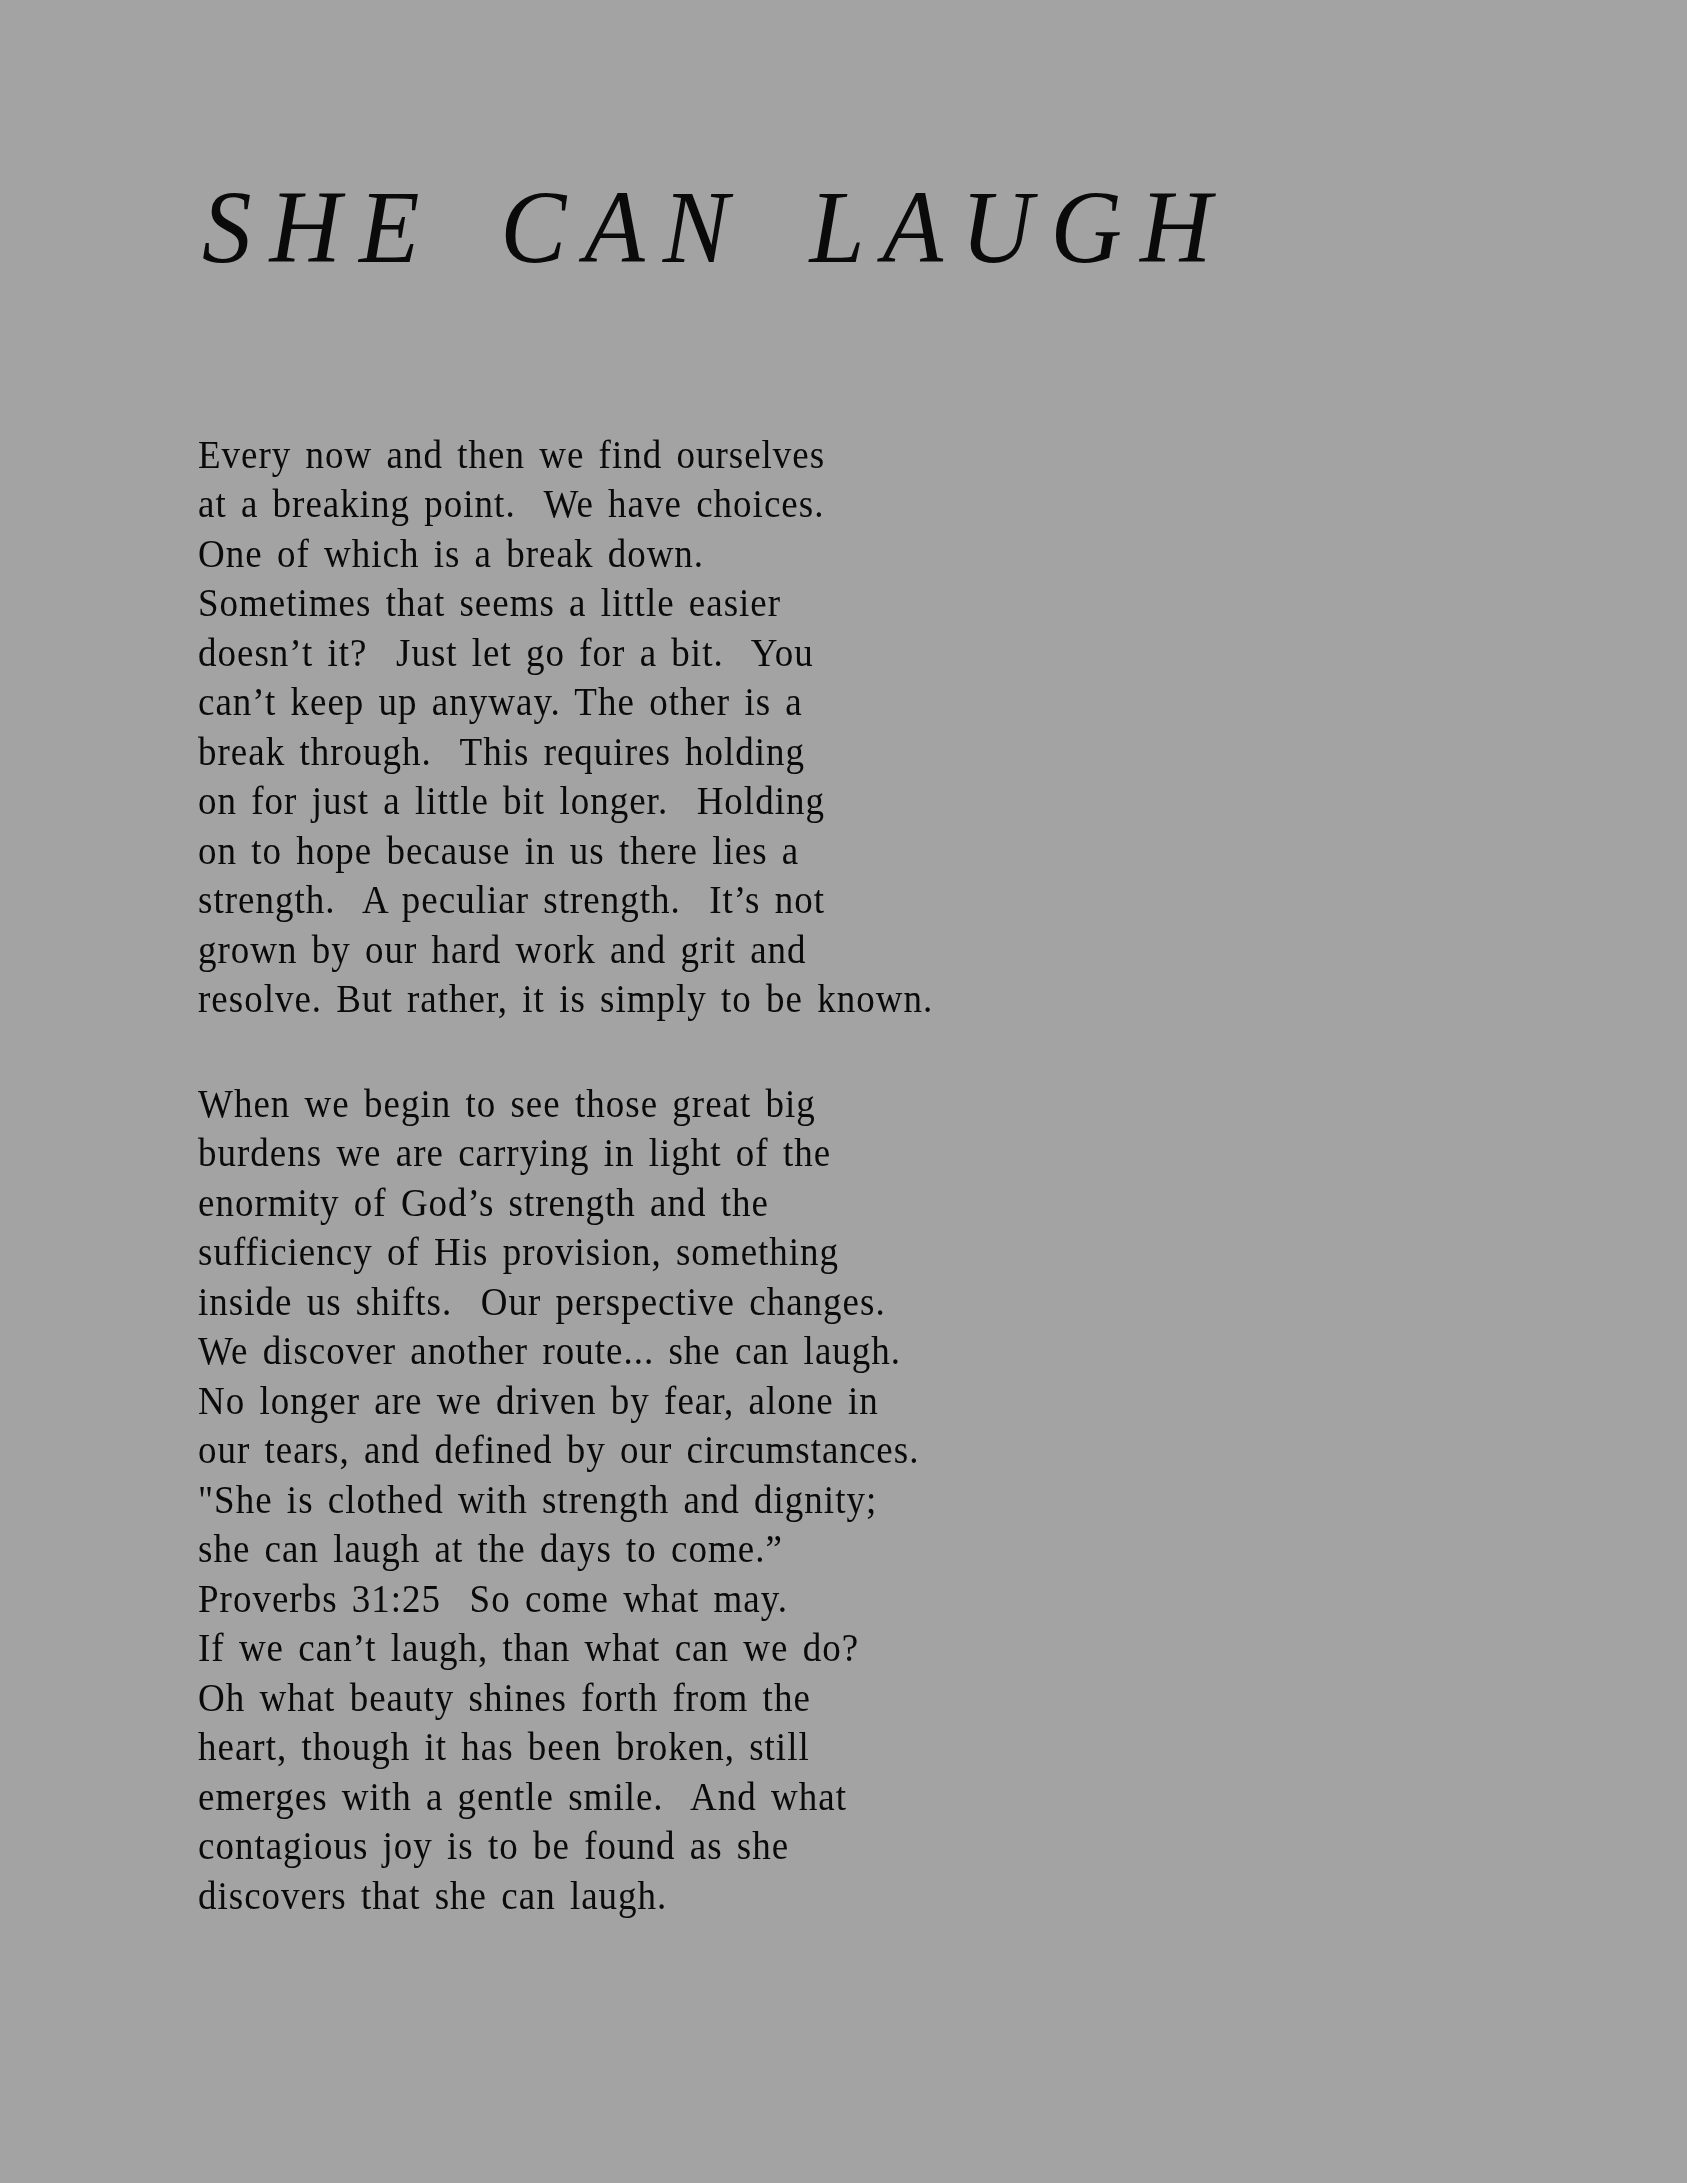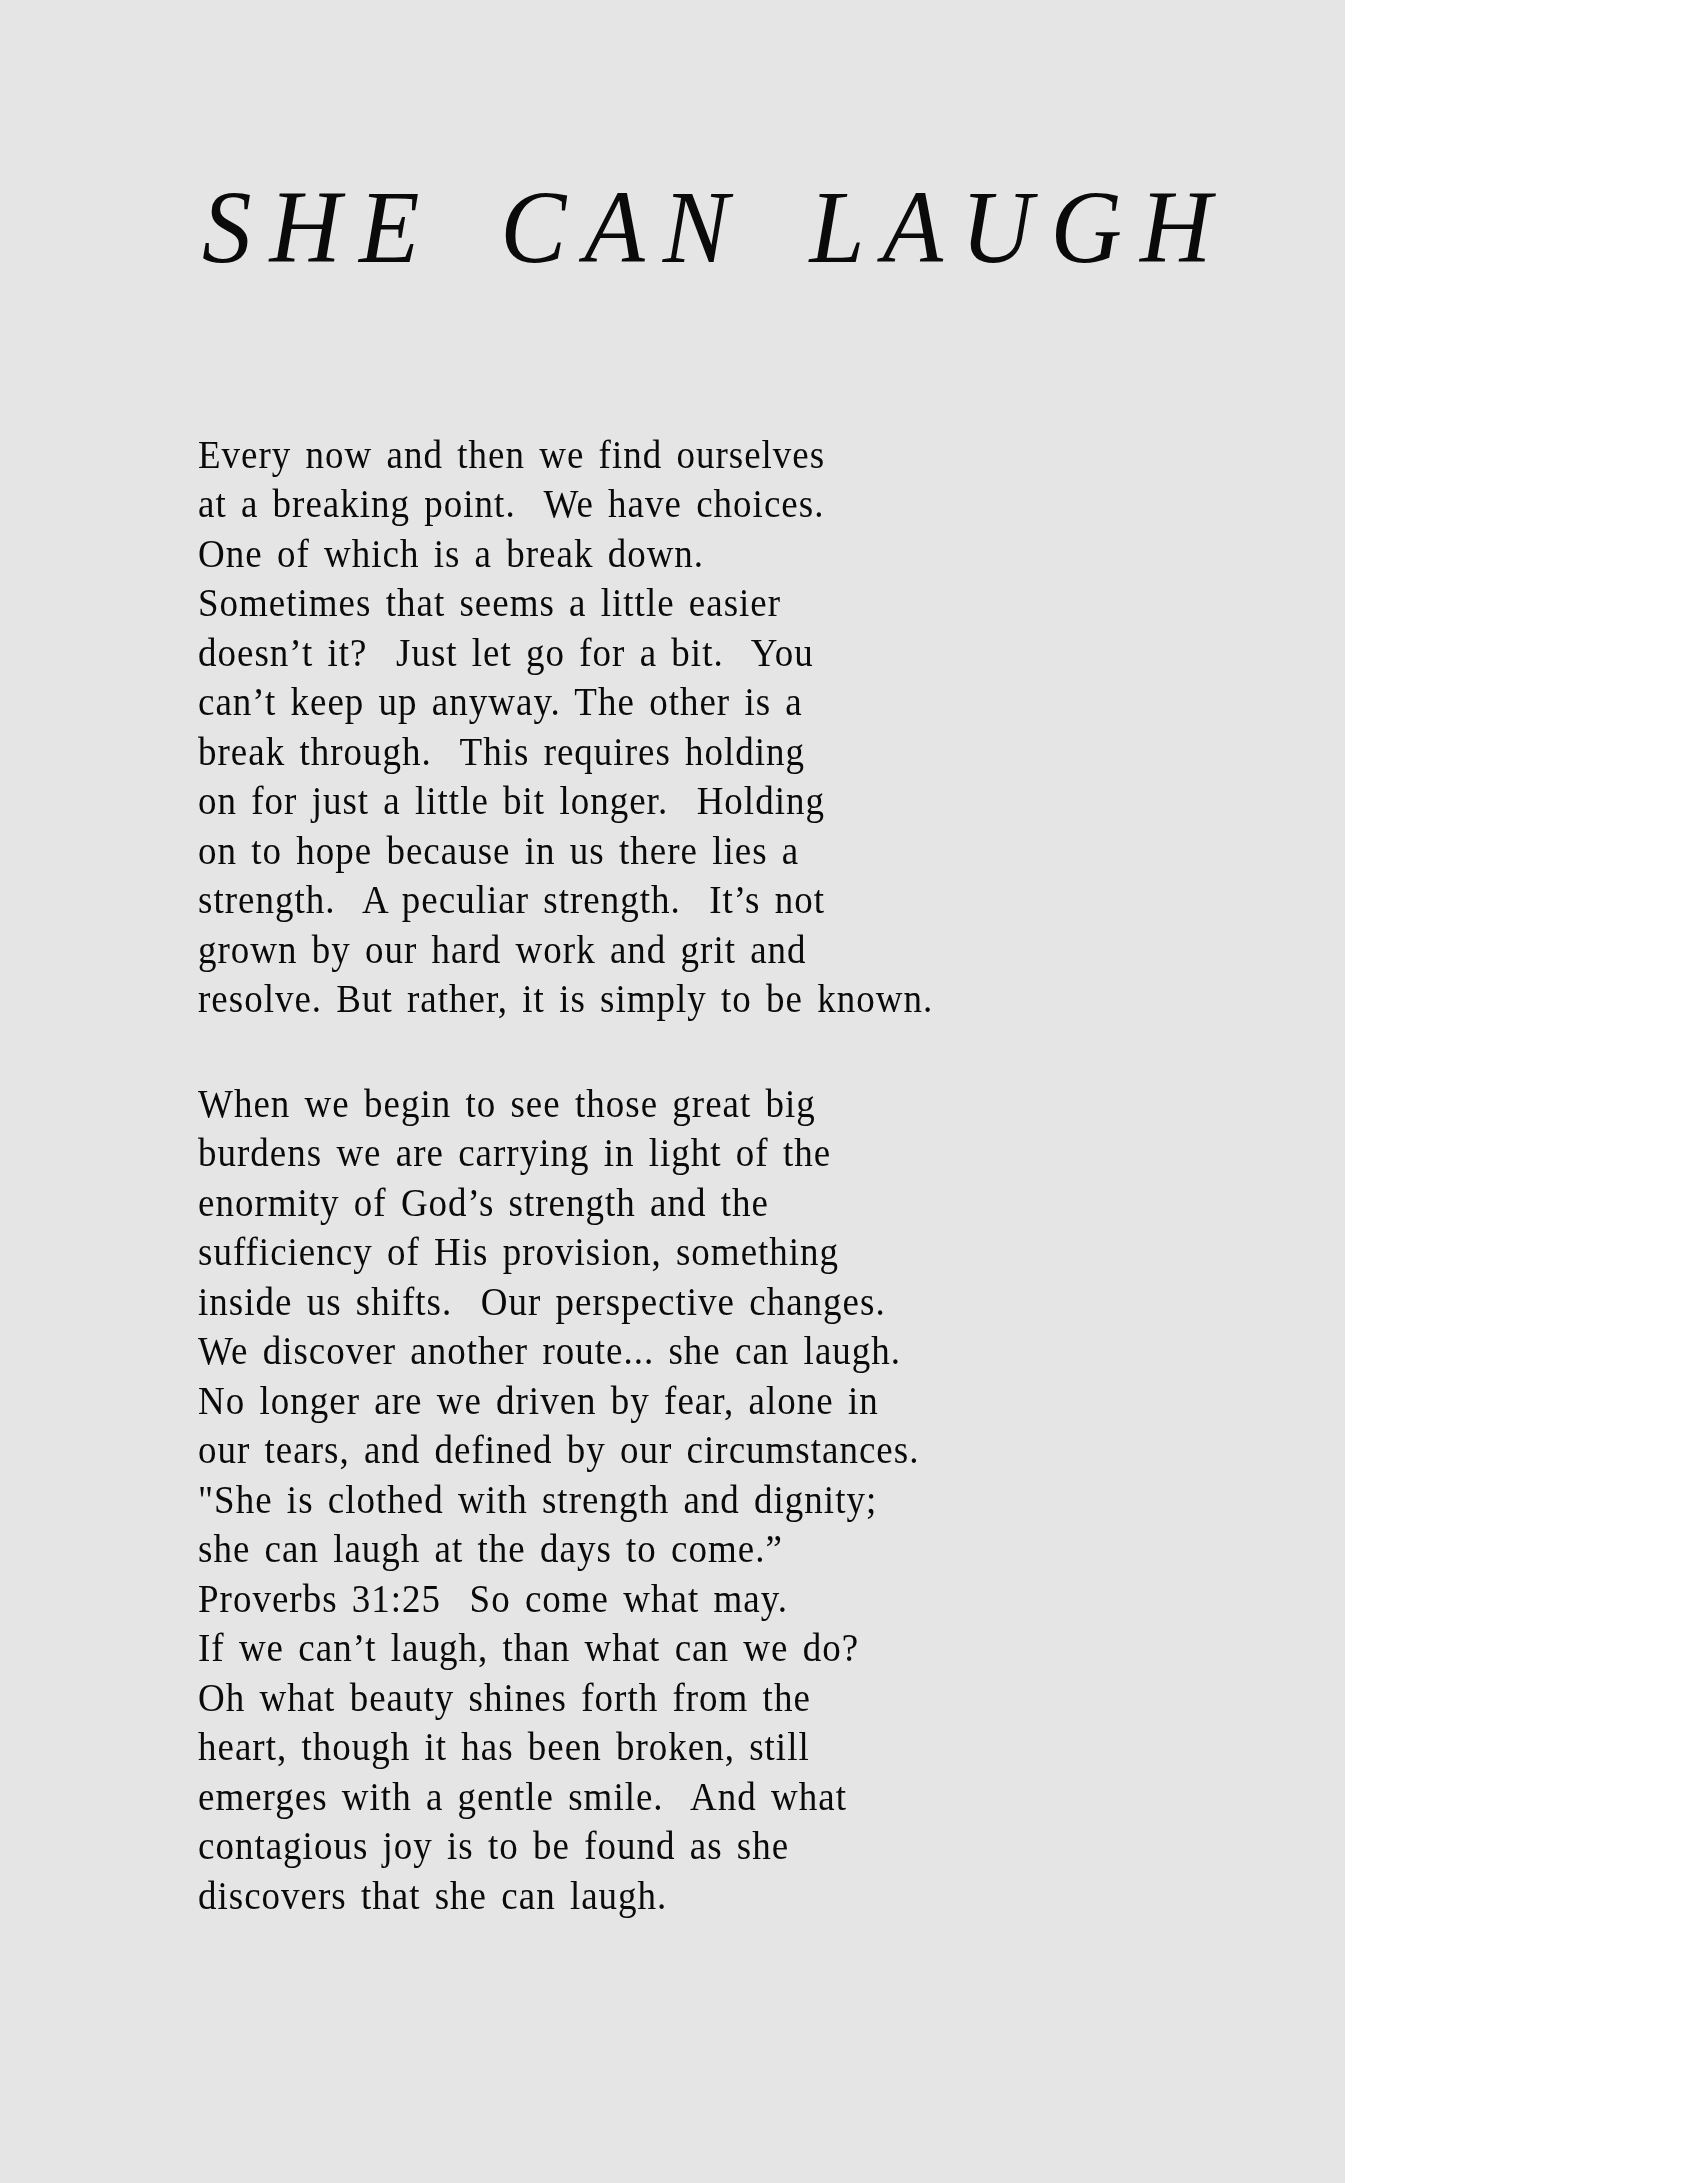--- a/index.html
+++ b/index.html
@@ -2,23 +2,23 @@
 <html style="font-size:10.6px"><head>
 <meta charset="utf-8">
 <style>
   html, body {
     margin: 0;
     padding: 0;
     background: #ffffff;
   }
   .page {
     position: relative;
-    width: 1345px;
+    width: 1687px;
     height: 2183px;
-    background: #e5e5e5;
+    background: #a3a3a3;
     color: #0a0a0a;
     font-family: "Liberation Serif", serif;
     overflow: hidden;
   }
   .title {
     position: absolute;
     left: 202px;
     top: 176px;
     margin: 0;
     font-size: 99px;

